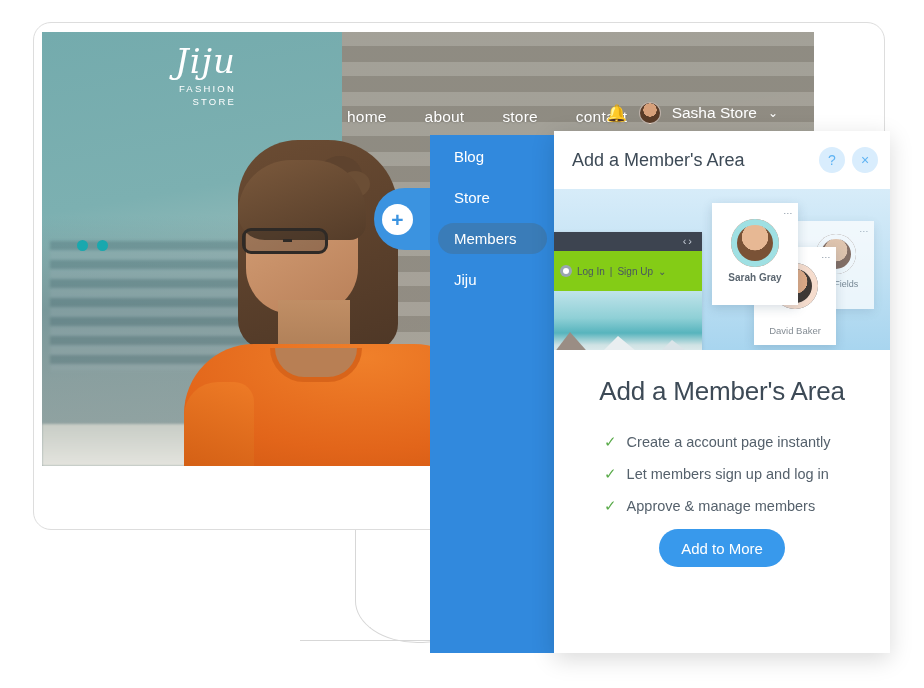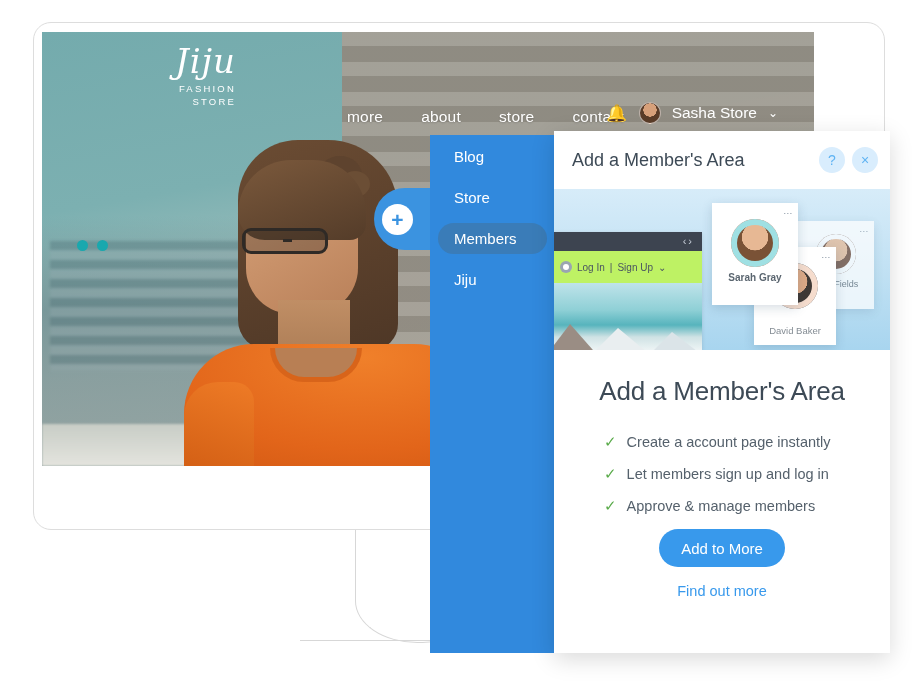--- a/index.html
+++ b/index.html
@@ -251,21 +251,21 @@
     background: #ffffff;
     box-shadow: 0 1px 4px rgba(0,0,0,.12);
   }
   #browser-bar {
     height: 19px; background: #3d4450; position: relative;
   }
   #browser-arrows {
     position: absolute; right: 8px; top: 3px; color: #c5ccd6; font-size: 11px; letter-spacing: 2px;
   }
   #browser-login {
-    height: 32px; background: #bef264; display: flex; align-items: center;
+    height: 40px; background: #84cc16; display: flex; align-items: center;
     gap: 5px; padding-left: 10px; font-size: 10px; color: #4a5561;
   }
   #login-avatar {
     width: 12px; height: 12px; border-radius: 50%;
     background: #9aa5b1;
     position: relative;
   }
   #login-avatar:after {
     content:""; position:absolute; left:3px; top:2.5px; width:6px; height:6px; border-radius:50%;
     background:#fff;
@@ -392,21 +392,21 @@
 
   <div id="site-nav">
     <div id="site-logo">
       <div class="logo-script">Jiju</div>
       <div class="logo-sub">FASHION</div>
       <div class="logo-sub" style="margin-top:0">STORE</div>
     </div>
   </div>
 
   <div id="nav-links">
-    <span>more</span>
+    <span>home</span>
     <span>about</span>
     <span>store</span>
     <span>contact</span>
   </div>
 
   <div id="nav-user">
     <span id="bell-icon">🔔</span>
     <span id="nav-avatar"></span>
     <span id="nav-username">Sasha Store</span>
     <span id="nav-caret">⌄</span>
@@ -483,15 +483,14 @@
         <span class="feat-check">✓</span>
         <span class="feat-text">Let members sign up and log in</span>
       </div>
       <div class="feat">
         <span class="feat-check">✓</span>
         <span class="feat-text">Approve &amp; manage members</span>
       </div>
     </div>
 
     <div id="cta-button">Add to More</div>
-    <div id="find-out-more">Find out more</div>
   </div>
 </div>
 
 </body></html>

